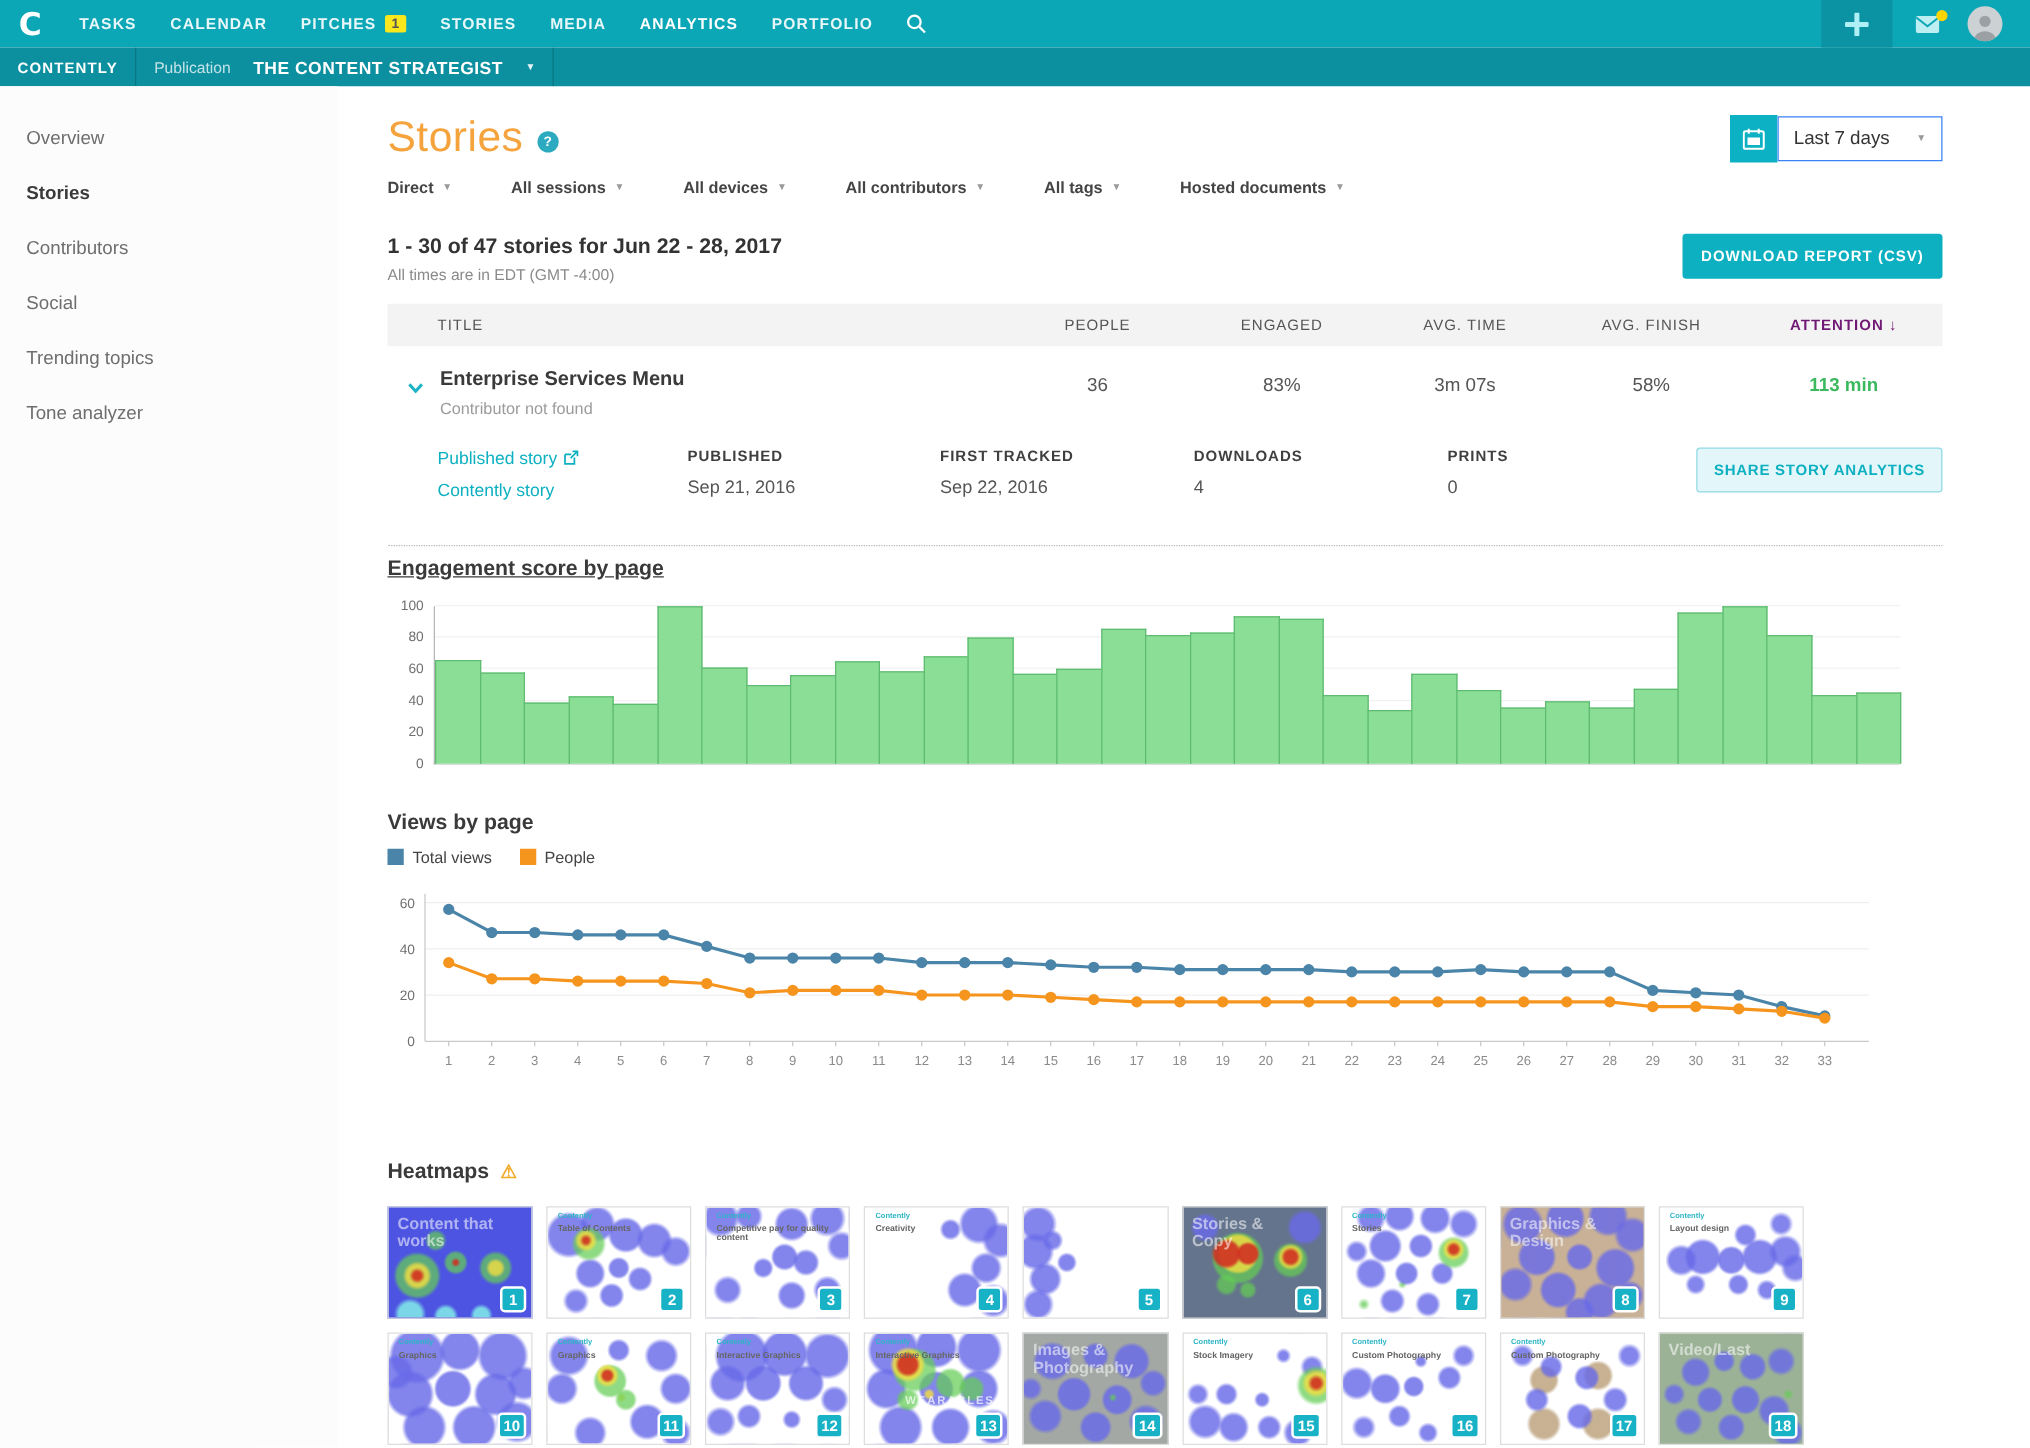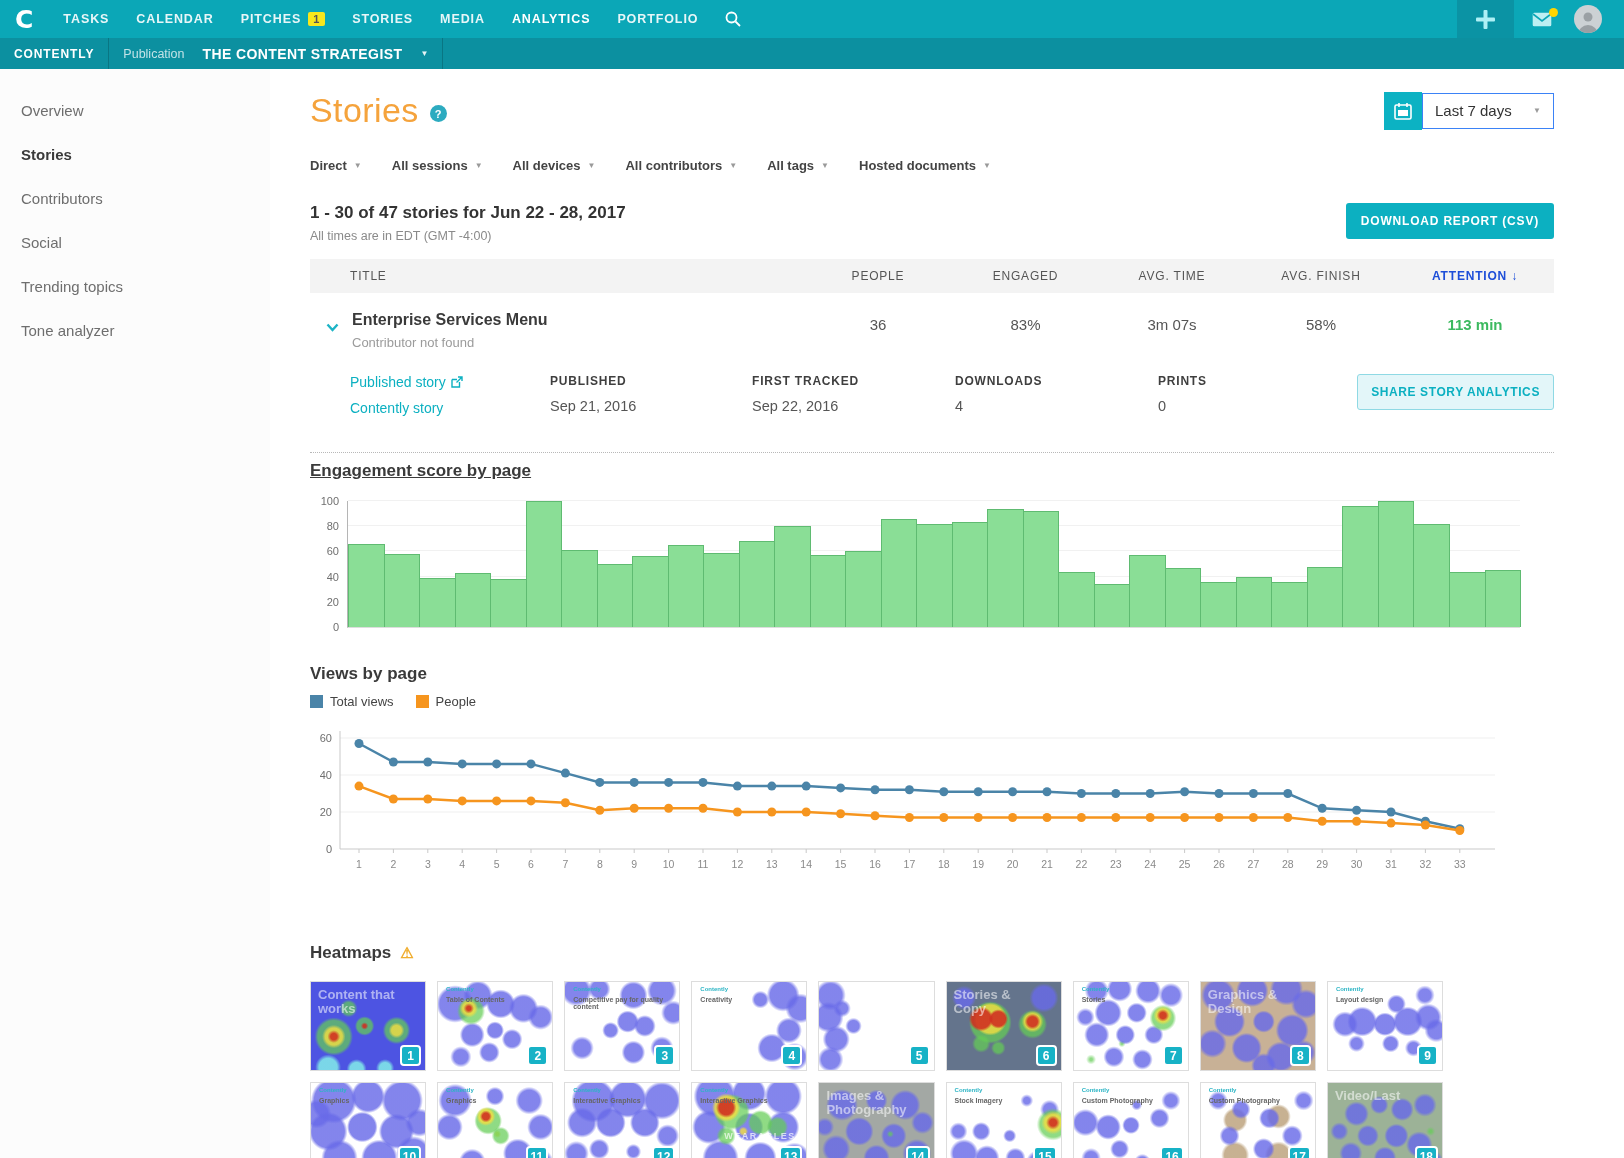--- a/index.html
+++ b/index.html
@@ -40,36 +40,36 @@
   
   .main-header { display:flex; justify-content:space-between; align-items:center; margin-top:22px; }
   .title-wrap { display:flex; align-items:center; gap:11px; }
   .page-title { font-size:34px; color:#f5a33c; font-weight:400; letter-spacing:.4px; }
   .help-icon { width:17px; height:17px; border-radius:50%; background:#2cabc0; color:#fff; font-size:11px; font-weight:700; display:flex; align-items:center; justify-content:center; cursor:pointer; margin-top:6px; }
   .date-picker { display:flex; align-items:center; }
   .cal-tile { width:38px; height:38px; background:#0cb2c3; display:flex; align-items:center; justify-content:center; cursor:pointer; }
   .date-box { width:132px; height:36px; border:1px solid #3b82f6; background:#fff; display:flex; align-items:center; justify-content:space-between; padding:0 12px; font-size:15px; color:#333; cursor:pointer; }
 
   
-  .filters { display:flex; gap:30px; margin-top:28px; }
+  .filters { display:flex; gap:47px; margin-top:12px; }
   .filter { font-size:13px; font-weight:700; color:#444; display:flex; align-items:center; gap:7px; cursor:pointer; }
 
   
   .summary-row { display:flex; justify-content:space-between; align-items:flex-start; margin-top:30px; }
   .summary-title { font-size:17px; font-weight:700; color:#333; }
   .summary-tz { font-size:12.5px; color:#8a8a8a; margin-top:6px; }
   .download-btn { background:#0cb0c1; color:#fff; font-size:12px; font-weight:700; letter-spacing:.8px; padding:11px 15px; border-radius:3px; border:none; cursor:pointer; font-family:"Liberation Sans",sans-serif; }
 
   
   .table { margin-top:16px; }
   .thead, .trow { display:grid; grid-template-columns:1fr 150px 145px 148px 150px 158px; }
   .thead { background:#f3f3f3; padding:10px 0; }
   .th { font-size:12px; color:#555; letter-spacing:.8px; text-align:center; cursor:pointer; }
   .th.c-title { text-align:left; padding-left:40px; }
-  .th.sorted { color:#1d4ed8; font-weight:700; }
+  .th.sorted { color:#701a75; font-weight:700; }
   .trow { padding:18px 0 8px; }
   .row-title-cell { display:flex; gap:13px; padding-left:16px; }
   .chev { margin-top:7px; cursor:pointer; flex:none; }
   .row-title { font-size:16px; font-weight:700; color:#3a3a3a; cursor:pointer; }
   .row-sub { font-size:13px; color:#9b9b9b; margin-top:6px; }
   .td { font-size:15px; color:#555; text-align:center; padding-top:5px; }
   .td.attention { color:#3cb95f; font-weight:700; }
   .details { display:grid; grid-template-columns:200px 202px 203px 203px 190px 1fr; margin-top:16px; padding-left:40px; align-items:start; }
   .link { color:#0cb0c1; font-size:14px; cursor:pointer; display:flex; align-items:center; gap:5px; margin-bottom:10px; }
   .detail-label { font-size:12px; font-weight:700; color:#3f3f3f; letter-spacing:.8px; }

